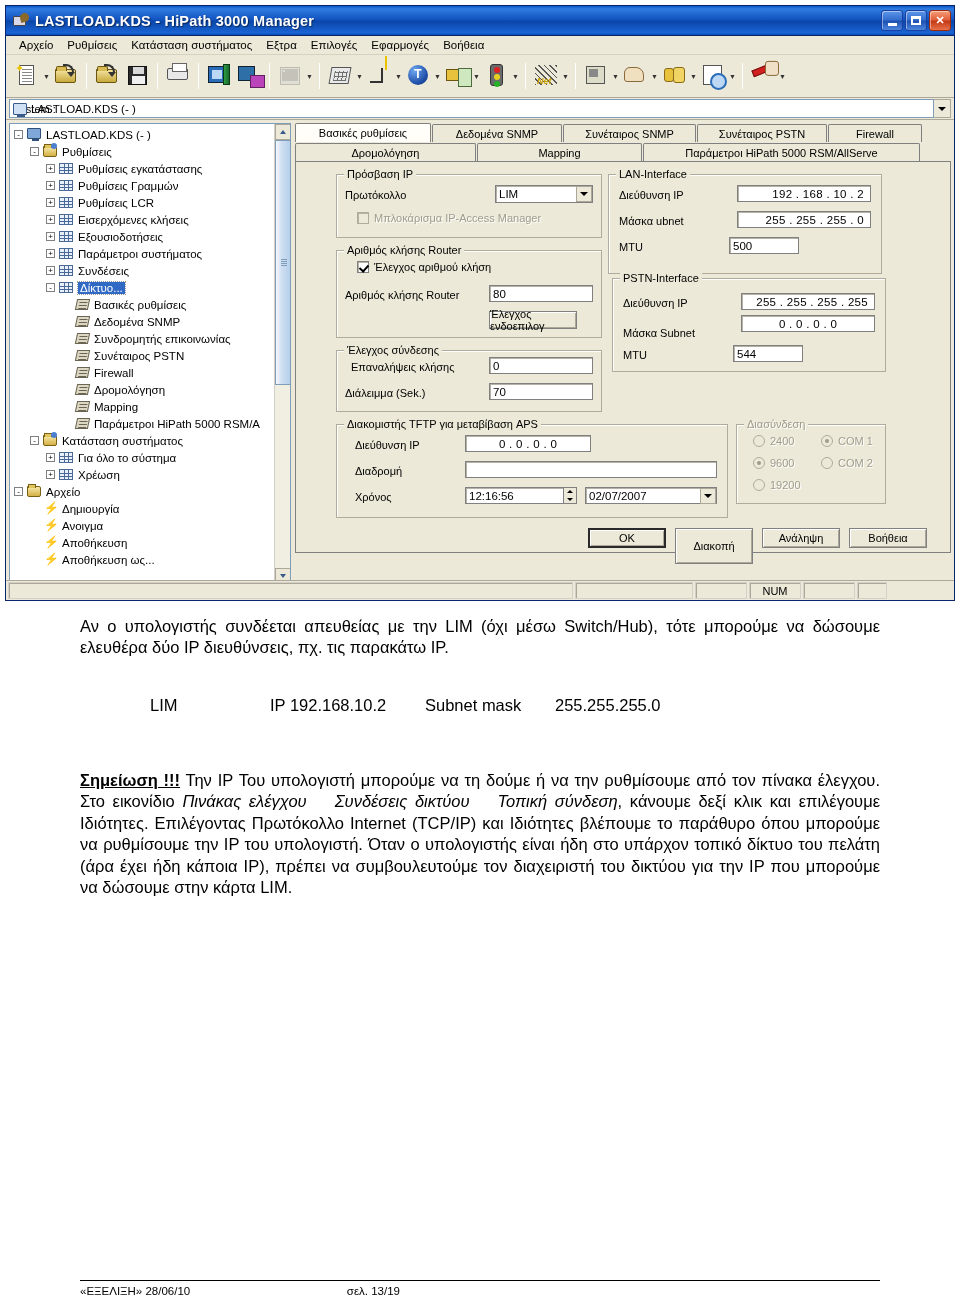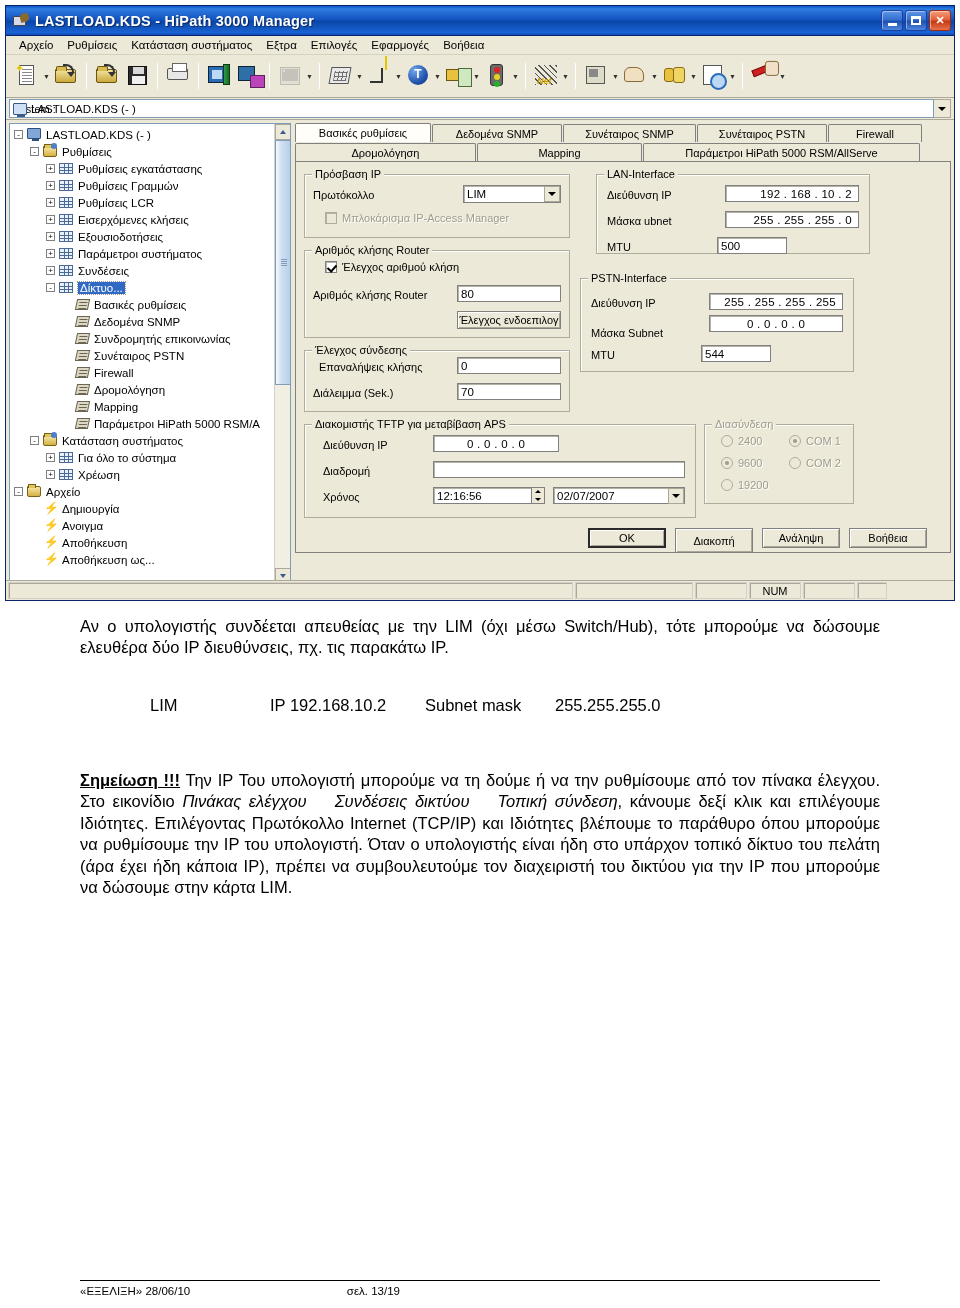--- a/index.html
+++ b/index.html
@@ -228,21 +228,21 @@
     font-size:11px; display:flex; align-items:center; justify-content:center;
     margin-right:1px; padding:0 6px; border-radius:2px 2px 0 0; color:#000;
   }
   .tab.active { background:#fffef8; height:19px; font-weight:normal; }
   .tabrow2 .tab { border-radius:2px 2px 0 0; }
   .tabbody {
     border:1px solid #808080; background:#ece9d8; height:392px; position:relative;
     padding:6px;
   }
 
-  .grp { position:absolute; border:1px solid #b0ac9c; box-shadow: inset 1px 1px 0 #fff; }
+  .grp { position:absolute; border:1px solid #b0ac9c; box-shadow: inset 1px 1px 0 #fff; margin-left: 32px; }
   .grp > .cap {
     position:absolute; top:-7px; left:7px; background:#ece9d8; padding:0 3px;
     font-size:11px; white-space:nowrap; color:#000;
   }
   .grp.dim > .cap, .grp.dim .lbl { color:#a09c8c; text-shadow:1px 1px 0 #fff; }
   .lbl { position:absolute; font-size:11px; color:#000; white-space:nowrap; }
   .fld {
     position:absolute; background:#fff; border:1px solid #808080;
     box-shadow: inset 1px 1px 0 #b5b1a4;
     font-size:11.5px; display:flex; align-items:center; padding:0 3px;
@@ -742,21 +742,21 @@
           </div>
 
           <div class="grp" style="left:8px; top:88px; width:266px; height:88px;">
             <div class="cap">Αριθμός κλήσης Router</div>
             <div class="chk on" style="left:20px; top:10px;">
               <div class="bx"></div>
               <span>Έλεγχος αριθμού κλήση</span>
             </div>
             <div class="lbl" style="left:8px; top:38px;">Αριθμός κλήσης Router</div>
             <div class="fld" style="left:152px; top:34px; width:104px;">80</div>
-            <div class="btn3d" style="left:152px; top:60px; width:104px; height:18px;">Έλεγχος ενδοεπιλογ</div>
+            <div class="btn3d" style="left:152px; top:60px; width:88px; height:18px;">Έλεγχος ενδοεπιλογ</div>
           </div>
 
           <div class="grp" style="left:8px; top:188px; width:266px; height:62px;">
             <div class="cap">Έλεγχος σύνδεσης</div>
             <div class="lbl" style="left:14px; top:10px;">Επαναλήψεις κλήσης</div>
             <div class="fld" style="left:152px; top:6px; width:104px;">0</div>
             <div class="lbl" style="left:8px; top:36px;">Διάλειμμα (Sek.)</div>
             <div class="fld" style="left:152px; top:32px; width:104px;">70</div>
           </div>
 
@@ -777,21 +777,21 @@
                 </div>
             </div>
             <div class="combo" style="left:248px; top:62px; width:132px; height:17px;">
               <span>02/07/2007</span>
               <div class="btn">
                   <div class="caret-d"></div>
                 </div>
             </div>
           </div>
 
-          <div class="grp" style="left:300px; top:12px; width:274px; height:80px;text-decoration:underline;">
+          <div class="grp" style="left:280px; top:12px; width:274px; height:100px;text-decoration:underline;">
             <div class="cap">LAN-Interface</div>
             <div class="lbl" style="left:10px; top:14px;">Διεύθυνση IP</div>
             <div class="fld ip" style="left:128px; top:10px; width:134px;">192 . 168 .  10 .    2</div>
             <div class="lbl" style="left:10px; top:40px;">Μάσκα ubnet</div>
             <div class="fld ip" style="left:128px; top:36px; width:134px;">255 . 255 . 255 .    0</div>
             <div class="lbl" style="left:10px; top:66px;">MTU</div>
             <div class="fld" style="left:120px; top:62px; width:70px;">500</div>
           </div>
 
           <div class="grp" style="left:284px; top:116px; width:274px; height:94px;">
@@ -822,21 +822,21 @@
               <div class="rb"></div>
               <span>COM 1</span>
             </div>
             <div class="rad" style="left:84px; top:32px;">
               <div class="rb"></div>
               <span>COM 2</span>
             </div>
           </div>
 
           <div class="btn3d def" style="left:292px; top:366px; width:78px; height:20px;">OK</div>
-          <div class="btn3d" style="left:379px; top:366px; width:78px; height:25px;">Διακοπή</div>
+          <div class="btn3d" style="left:379px; top:366px; width:78px; height:36px;">Διακοπή</div>
           <div class="btn3d" style="left:466px; top:366px; width:78px; height:20px;">Ανάληψη</div>
           <div class="btn3d" style="left:553px; top:366px; width:78px; height:20px;">Βοήθεια</div>
         </div>
       </div>
     </div>
 
     <div class="statusbar">
       <div class="sb-cell" style="width:565px;"></div>
       <div class="sb-cell" style="width:118px;"></div>
       <div class="sb-cell" style="width:52px;"></div>

